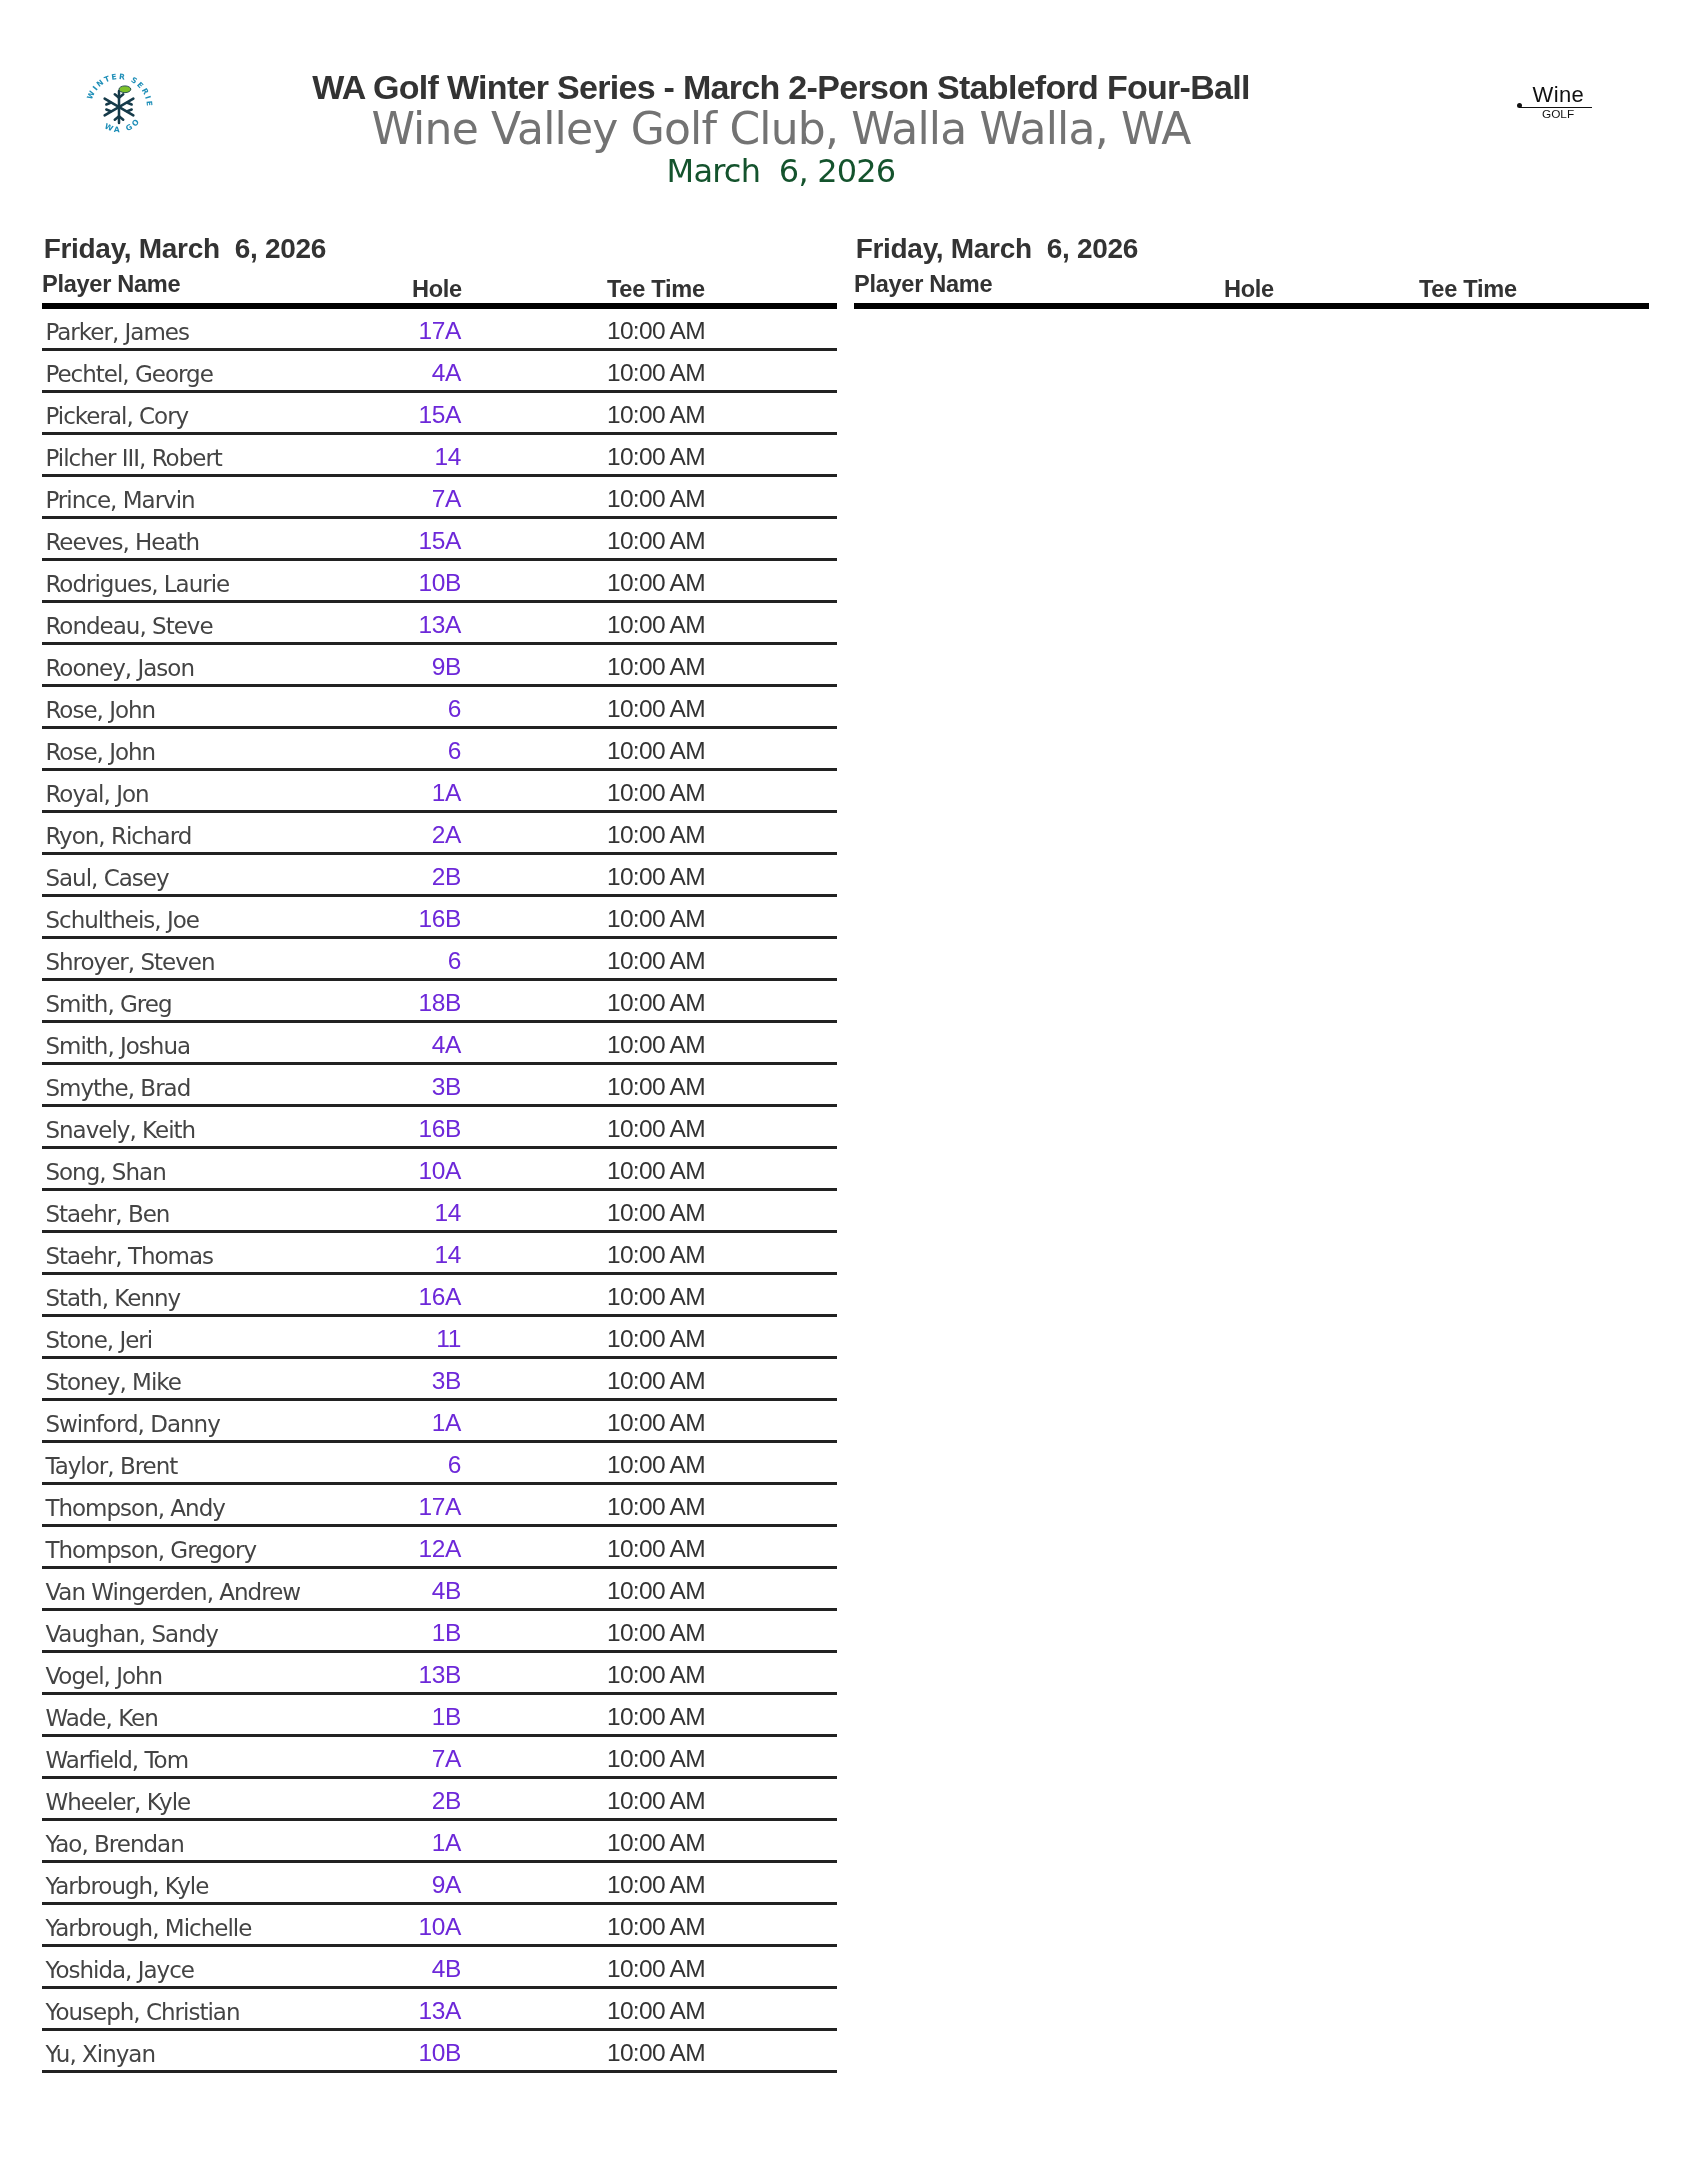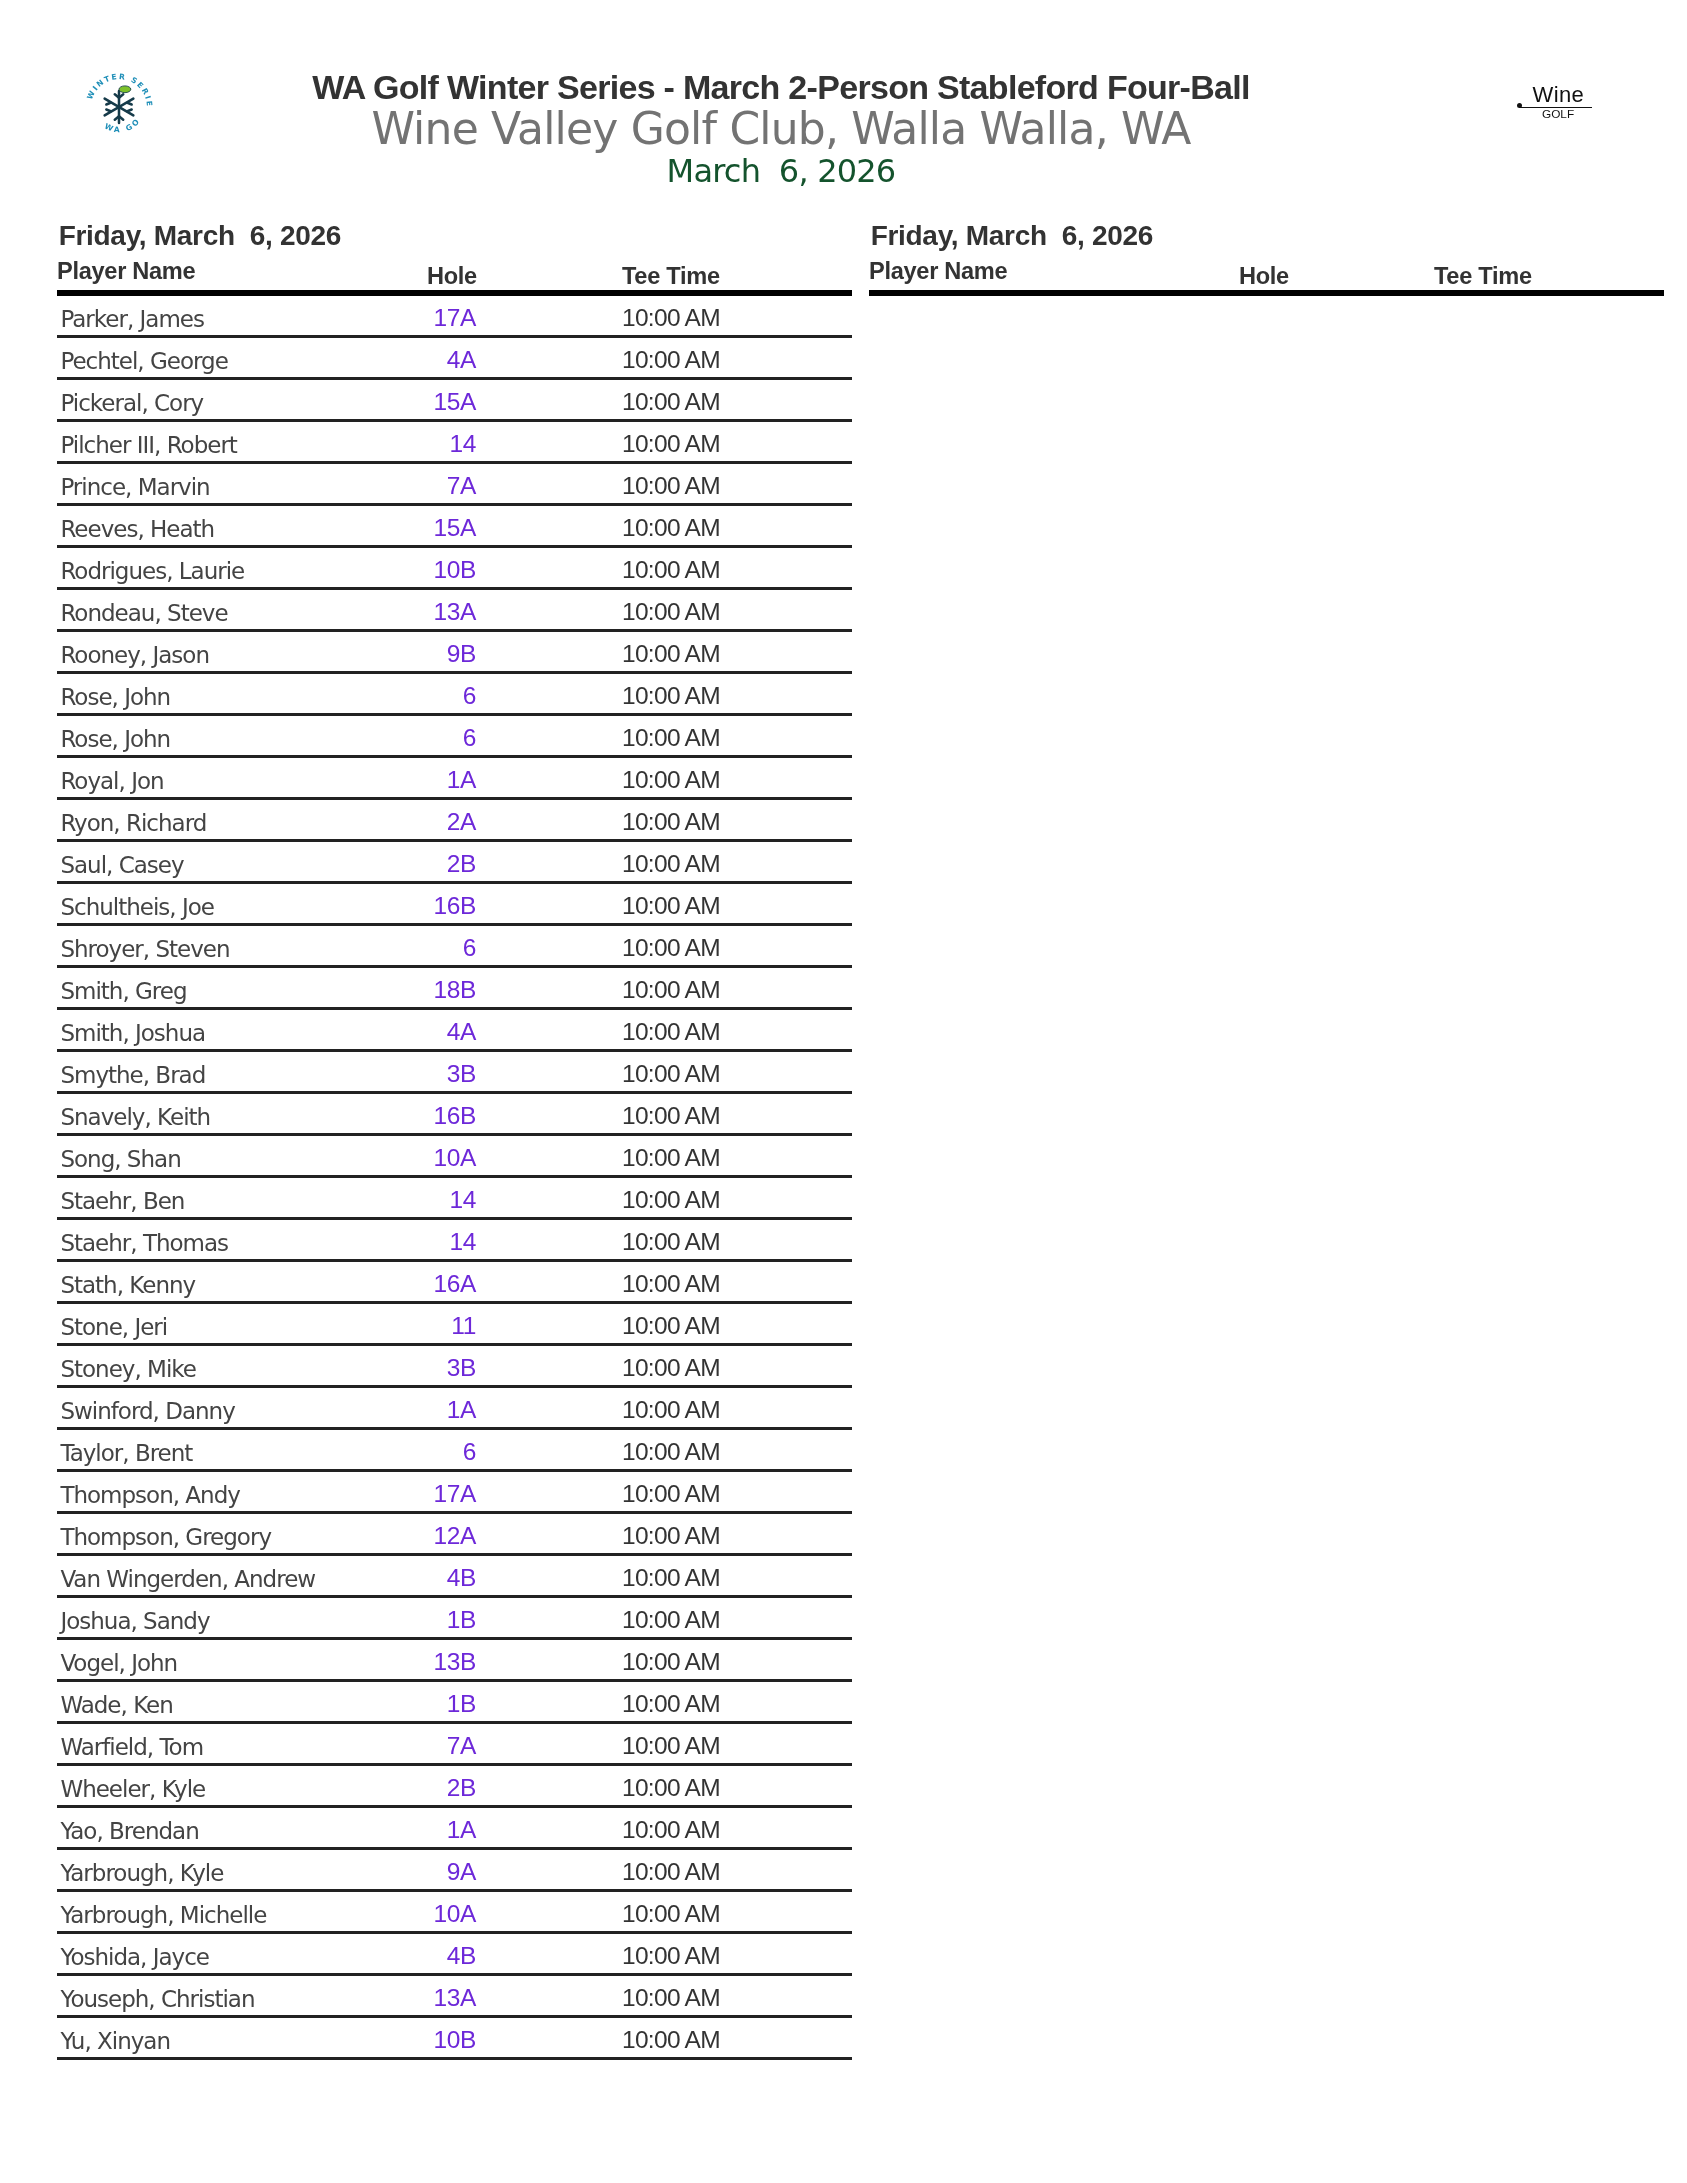--- a/index.html
+++ b/index.html
@@ -16,21 +16,21 @@
   .puetz-dot { position: absolute; left: -2.5px; top: 20px; width: 5px; height: 5px; border-radius: 50%; background: #111; }
 
   .header { position: absolute; left: 0; top: 66px; width: 1562px; text-align: center; }
   .title { font-family: "Liberation Sans", sans-serif; font-weight: bold; font-size: 34px;
            color: #333; line-height: 42px; letter-spacing: -0.7px; }
   .subtitle { font-family: "DejaVu Sans", sans-serif; font-size: 44px; color: #737373;
               line-height: 42px; font-weight: normal; letter-spacing: -0.8px; }
   .title-date { font-family: "DejaVu Sans", sans-serif; font-size: 32px; color: #14532d;
                 line-height: 42px; letter-spacing: -0.8px; white-space: pre; }
 
-  .panel { position: absolute; top: 216px; width: 795px; margin-left: 15px; }
+  .panel { position: absolute; top: 229px; width: 795px; }
   .panel.left { left: 42px; }
   .panel.right { left: 854px; }
   .panel-date { font-weight: bold; font-size: 28px; color: #333; height: 39px; line-height: 39px;
                 padding-left: 1.7px; white-space: pre; letter-spacing: -0.3px; }
   .col-header { position: relative; height: 35px; border-bottom: 6.7px solid #000; }
   .col-header span { position: absolute; font-weight: bold; font-size: 23.6px; color: #333; top: 3.4px; letter-spacing: -0.3px; }
   .ch-name { left: 0; }
   .ch-hole { left: 370px; top: 8.4px !important; }
   .ch-tee { left: 565px; top: 8.4px !important; }
 
@@ -243,21 +243,21 @@
         <span class="c-name">Thompson, Gregory</span>
         <span class="c-hole">12A</span>
         <span class="c-tee">10:00 AM</span>
       </div>
       <div class="row">
         <span class="c-name">Van Wingerden, Andrew</span>
         <span class="c-hole">4B</span>
         <span class="c-tee">10:00 AM</span>
       </div>
       <div class="row">
-        <span class="c-name">Joshua, Sandy</span>
+        <span class="c-name">Vaughan, Sandy</span>
         <span class="c-hole">1B</span>
         <span class="c-tee">10:00 AM</span>
       </div>
       <div class="row">
         <span class="c-name">Vogel, John</span>
         <span class="c-hole">13B</span>
         <span class="c-tee">10:00 AM</span>
       </div>
       <div class="row">
         <span class="c-name">Wade, Ken</span>

